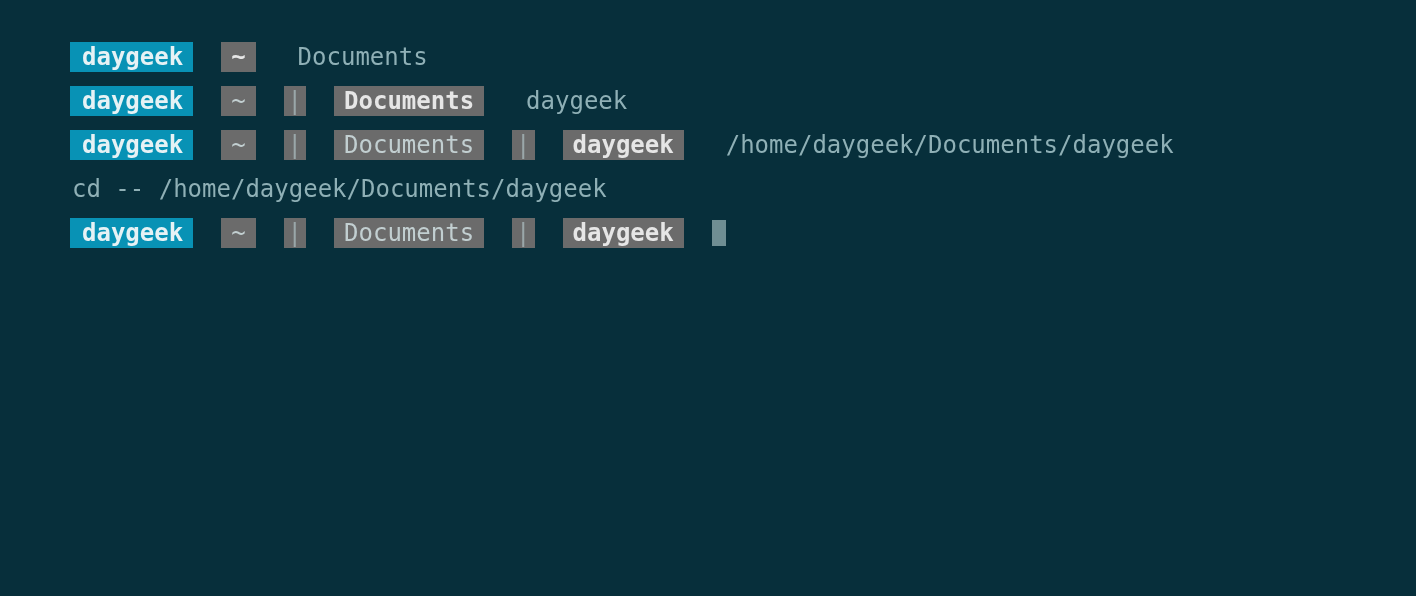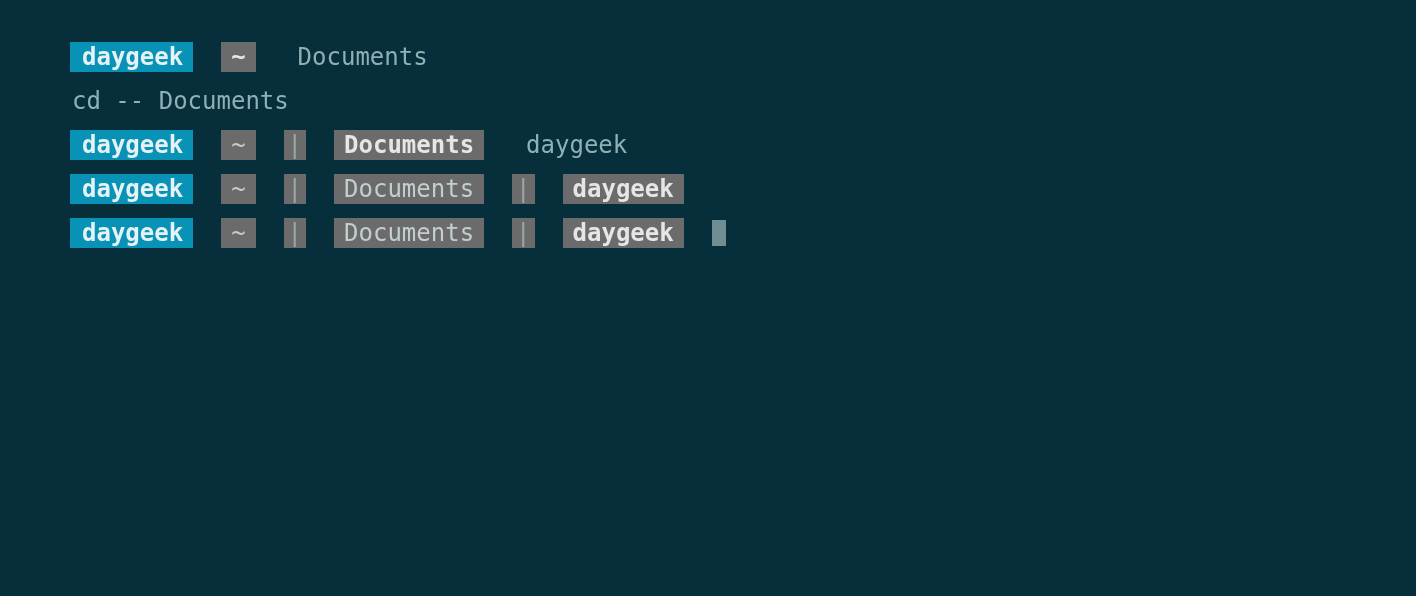--- a/index.html
+++ b/index.html
@@ -52,17 +52,17 @@
       height: 26px;
       margin-left: 14px;
       display: inline-block;
     }
   </style>
 </head>
 <body>
 
 <div id="terminal">
     <div class="line"><span class="seg-user">daygeek</span><span class="seg-path bold">~</span><span class="cmd-text">Documents</span></div>
-    <div class="line"><span class="cd-line">cd -- Documents</span></div>
     <div class="line"><span class="seg-user">daygeek</span><span class="seg-path">~</span><span class="sep">|</span><span class="seg-path bold">Documents</span><span class="cmd-text">daygeek</span></div>
-    <div class="line"><span class="seg-user">daygeek</span><span class="seg-path">~</span><span class="sep">|</span><span class="seg-path">Documents</span><span class="sep">|</span><span class="seg-path bold">daygeek</span></div>
+    <div class="line"><span class="seg-user">daygeek</span><span class="seg-path">~</span><span class="sep">|</span><span class="seg-path">Documents</span><span class="sep">|</span><span class="seg-path bold">daygeek</span><span class="cmd-text">/home/daygeek/Documents/daygeek</span></div>
+    <div class="line"><span class="cd-line">cd -- /home/daygeek/Documents/daygeek</span></div>
     <div class="line"><span class="seg-user">daygeek</span><span class="seg-path">~</span><span class="sep">|</span><span class="seg-path">Documents</span><span class="sep">|</span><span class="seg-path bold">daygeek</span><span class="cursor"></span></div>
   </div>
 
 </body></html>

